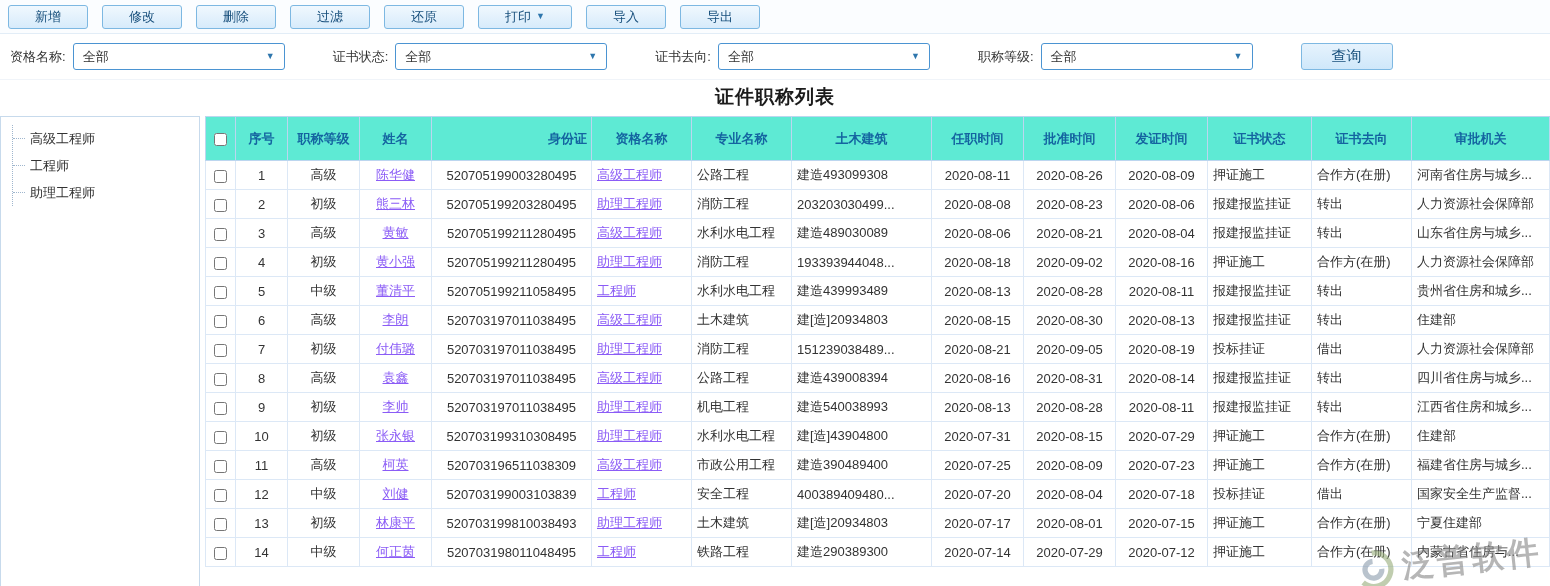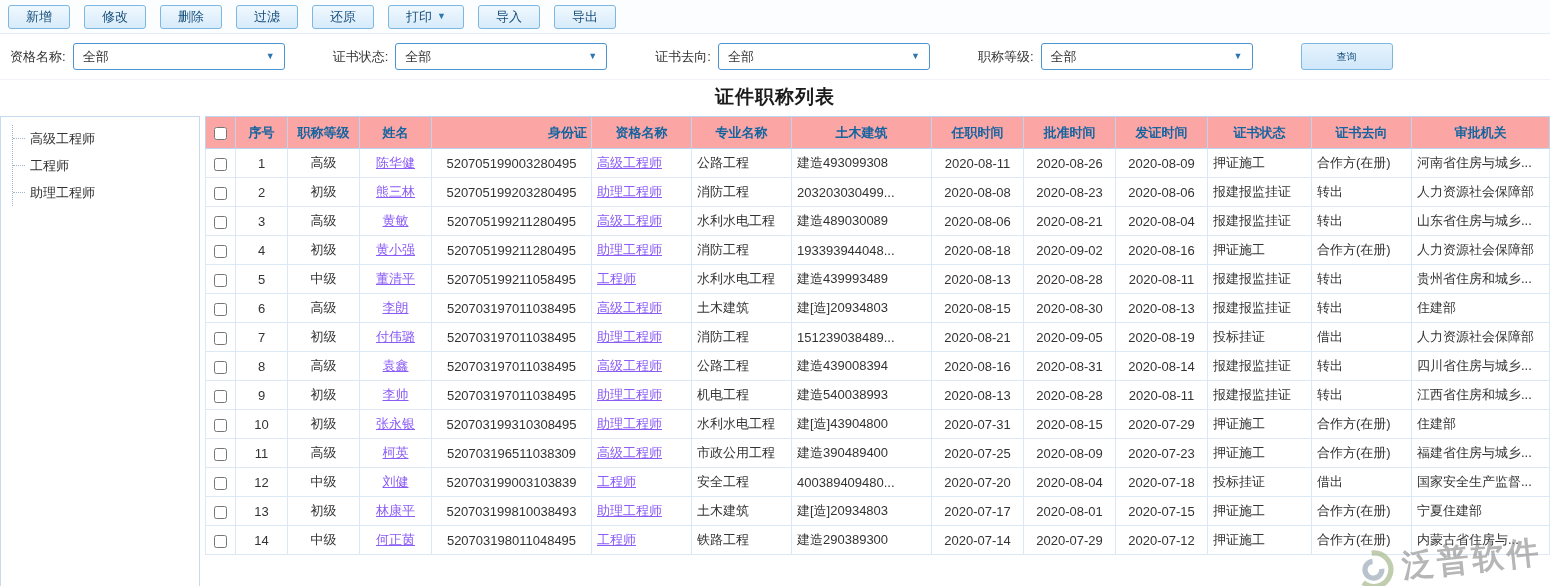--- a/index.html
+++ b/index.html
@@ -4,49 +4,49 @@
 <style>
   * { box-sizing: border-box; margin: 0; padding: 0; }
   html,body { width:1550px; height:586px; overflow:hidden; }
   body {
     font-family: "Liberation Sans", "DejaVu Sans", sans-serif;
     background:#fff; color:#333; position:relative; font-size:13px;
   }
   
   .toolbar { height:34px; display:flex; align-items:center; gap:14px; padding:0 8px;
     background:#fbfdff; border-bottom:1px solid #e2edf7; }
-  .tb-btn { min-width:42px; height:24px; padding:0 17px; display:inline-flex; align-items:center;
+  .tb-btn { min-width:42px; height:24px; padding:0 26px; display:inline-flex; align-items:center;
     justify-content:center; gap:5px; background:linear-gradient(#f0f8fe,#d7ebfb);
     border:1px solid #7db8e2; border-radius:3px; font-size:13px; color:#174f7c; cursor:pointer;
     font-family:inherit; }
   .caret { font-size:9px; color:#2e76ad; line-height:1; }
   
   .filter-bar { height:46px; display:flex; align-items:center; padding:0 10px;
     border-bottom:1px solid #f0f4f9; }
   .f-group { display:flex; align-items:center; margin-right:48px; }
   .f-label { font-size:13px; color:#333; margin-right:7px; white-space:nowrap; }
   .f-select { width:212px; height:27px; border:1px solid #4b94d2; border-radius:3px; background:#fff;
     display:flex; align-items:center; justify-content:space-between; padding:7px 9px; cursor:pointer; }
   .search-btn { width:92px; height:27px; background:linear-gradient(#e6f3fd,#cfe7fa);
-    border:1px solid #7db8e2; border-radius:3px; font-size:10px; color:#174f7c; cursor:pointer;
+    border:1px solid #7db8e2; border-radius:3px; font-size:15px; color:#174f7c; cursor:pointer;
     font-family:Liberation Sans, sans-serif; }
   
   .page-title { height:36px; line-height:34px; text-align:center; font-size:19px; font-weight:bold;
     color:#1b1b1b; letter-spacing:1px; }
   
   .content { display:flex; height:470px; }
   .tree-panel { width:200px; border:1px solid #c7daec; border-bottom:none; margin-right:5px;
     padding:8px 4px 0 4px; }
   .tree-items { margin-left:7px; border-left:1px dotted #9fb6ce; }
   .tree-item { height:27px; display:flex; align-items:center; cursor:pointer; color:#333; }
   .tree-line { width:12px; border-top:1px dotted #9fb6ce; margin-right:5px; flex:none; }
   
   .grid { flex:1; overflow:hidden; }
   table { width:100%; border-collapse:collapse; table-layout:fixed; font-size:13px; }
-  th { height:32px; background:#fca5a5; color:#1464a0; font-weight:bold;
+  th { height:44px; background:#5eead4; color:#1464a0; font-weight:bold;
     border:1px solid #bcd6ef; padding:0 4px; overflow:hidden; white-space:nowrap; }
   td { height:29px; border:1px solid #dce8f6; padding:0 5px; overflow:hidden; white-space:nowrap;
     text-overflow:ellipsis; background:#fff; }
   .col-check { width:30px; text-align:center; }
   .ta-c { text-align:center; }
   .ta-l { text-align:left; }
   input[type=checkbox] { width:13px; height:13px; accent-color:#3a87c8; vertical-align:middle; cursor:pointer; }
   .cell-link { color:#8b5cf6; text-decoration:underline; cursor:pointer; }
   
   .watermark { position:absolute; right:8px; bottom:2px; display:flex; align-items:center; gap:8px;

